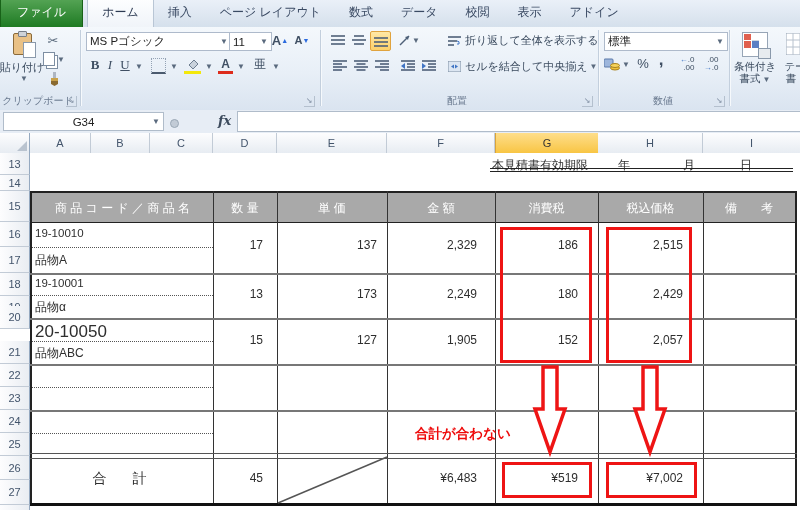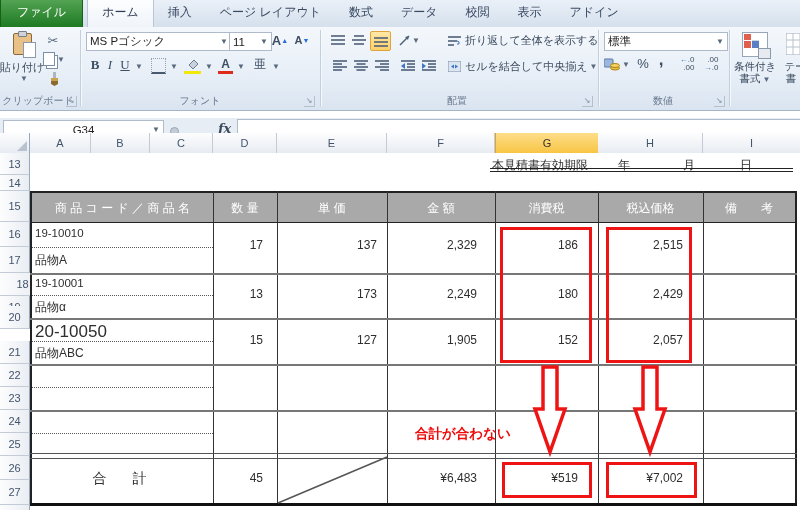--- a/index.html
+++ b/index.html
@@ -39,21 +39,21 @@
   .ic-copy{width:10px;height:12px;background:#fff;border:1px solid #7d8ea2;box-shadow:3px 3px 0 -1px #fff,3px 3px 0 0 #7d8ea2;}
   .ylbar{border-bottom:3px solid #f3e80c;}
   .rbar{border-bottom:3px solid #dd2c1c;}
   .grid-ic{width:13px;height:13px;border:1px dotted #93a2b4;border-bottom:2px solid #4a5a6e;}
   .ic-cond{width:24px;height:23px;border:1px solid #97a5b6;background:#fff;position:relative;}
   .ic-cond i{position:absolute;display:block;}
   .badge{position:absolute;right:-4px;bottom:-3px;width:11px;height:9px;background:#e7ebef;border:1px solid #8a99ab;}
   .fx{font-family:"DejaVu Serif","Liberation Serif",serif;font-style:italic;font-weight:bold;font-size:13px;color:#3c4a5c;}
 
   
-  #fbar{left:0;top:110px;width:800px;height:23px;background:#e7edf5;border-bottom:1px solid #a4b2c2;margin-top:8px;}
+  #fbar{left:0;top:110px;width:800px;height:23px;background:#e7edf5;border-bottom:1px solid #a4b2c2;}
   #namebox{left:3px;top:2px;width:159px;height:17px;background:#fff;border:1px solid #b0bcca;
     font-size:11.5px;color:#222;display:flex;align-items:center;justify-content:center;}
   #namebox .arr{position:absolute;right:3px;font-size:8px;color:#5a6a7e;}
   #fknob{left:170px;top:9px;width:7px;height:7px;border-radius:50%;background:#c2cbd6;border:1px solid #9aa7b5;}
   #finput{left:237px;top:1px;width:562px;height:19px;background:#fff;border:1px solid #b0bcca;border-right:none;}
 
   
   #sheet{left:0;top:133px;width:800px;height:377px;background:#fff;}
   .colhdr{position:absolute;top:0;height:20px;background:linear-gradient(#fdfdfe,#e7ecf2);
     border-right:1px solid #c2cbd6;border-bottom:1px solid #95a9c0;
@@ -144,21 +144,20 @@
     <div class="rbtn ylbar" style="left:184px;top:30px;width:17px;height:14px;">
       <svg width="14" height="11">
         <path d="M3,6 L8,1 L12,5 L7,10 z" fill="#c9d2dc" stroke="#6e7e90" stroke-width="1"></path>
       </svg>
     </div>
     <div class="rbtn dd" style="left:203px;top:35px;">▼</div>
     <div class="rbtn rbar" style="left:218px;top:29px;width:15px;height:15px;font-size:12px;font-weight:bold;">A</div>
     <div class="rbtn dd" style="left:235px;top:35px;">▼</div>
     <div class="rbtn" style="left:252px;top:29px;width:16px;height:16px;font-size:12px;">亜</div>
     <div class="rbtn dd" style="left:270px;top:35px;">▼</div>
-    <div class="glabel" style="left:82px;width:236px;">フォント</div>
     <div class="launcher" style="left:304px;">↘</div>
 
     <div class="rbtn" style="left:328px;top:4px;width:19px;height:18px;">
       <svg class="bars" width="14" height="12">
           <line x1="0" y1="2" x2="14" y2="2"></line>
           <line x1="0" y1="6" x2="14" y2="6"></line>
           <line x1="0" y1="10" x2="14" y2="10"></line>
         </svg>
     </div>
     <div class="rbtn" style="left:349px;top:4px;width:19px;height:18px;">
@@ -313,21 +312,21 @@
     <div class="colhdr" style="left:387px;width:107px;">F</div>
     <div class="colhdr colhdr-active" style="left:495px;width:102px;">G</div>
     <div class="colhdr" style="left:598px;width:104px;">H</div>
     <div class="colhdr" style="left:703px;width:97px;border-right:none;">I</div>
 
     <div class="rowhdr" style="top:20px;height:21px;">13</div>
     <div class="rowhdr" style="top:42px;height:15px;">14</div>
     <div class="rowhdr" style="top:58px;height:30px;">15</div>
     <div class="rowhdr" style="top:89px;height:24px;">16</div>
     <div class="rowhdr" style="top:114px;height:25px;">17</div>
-    <div class="rowhdr" style="top:140px;height:22px;padding-left:8px;">18</div>
+    <div class="rowhdr" style="top:140px;height:22px;">18</div>
     <div class="rowhdr" style="top:163px;height:21px;">19</div>
     <div class="rowhdr" style="top:173px;height:22px;">20</div>
     <div class="rowhdr" style="top:208px;height:22px;">21</div>
     <div class="rowhdr" style="top:231px;height:22px;">22</div>
     <div class="rowhdr" style="top:254px;height:22px;">23</div>
     <div class="rowhdr" style="top:277px;height:22px;">24</div>
     <div class="rowhdr" style="top:300px;height:22px;">25</div>
     <div class="rowhdr" style="top:323px;height:23px;">26</div>
     <div class="rowhdr" style="top:347px;height:24px;">27</div>
     <div class="rowhdr" style="top:372px;height:5px;border-bottom:none;"></div>

